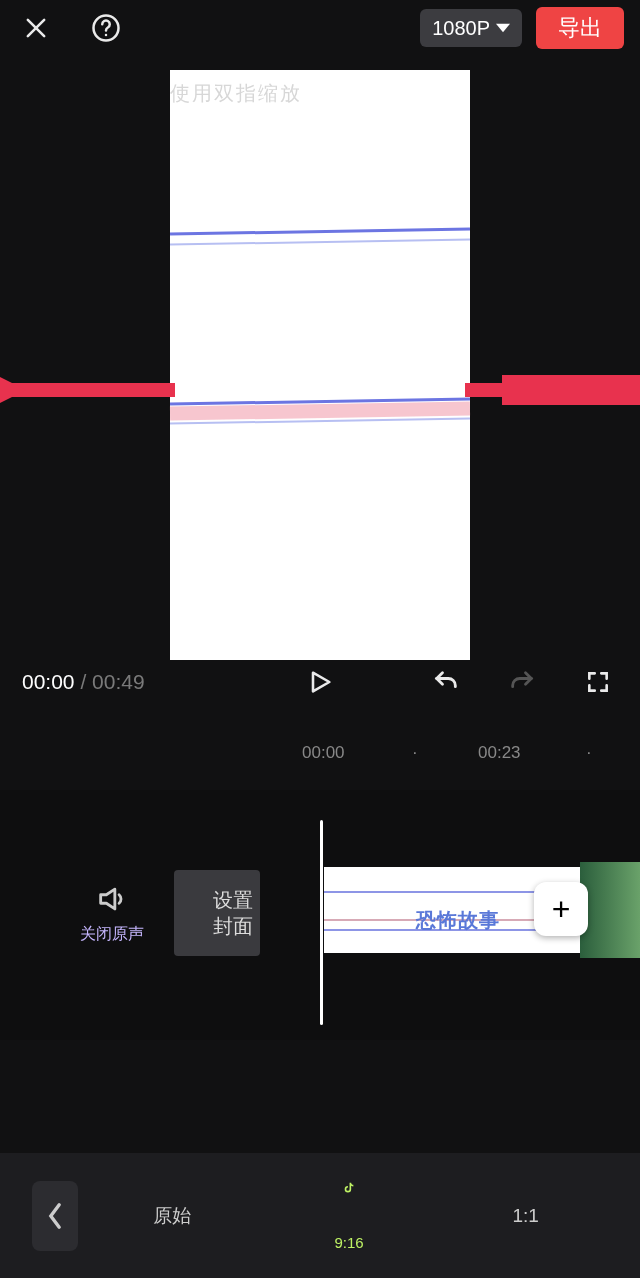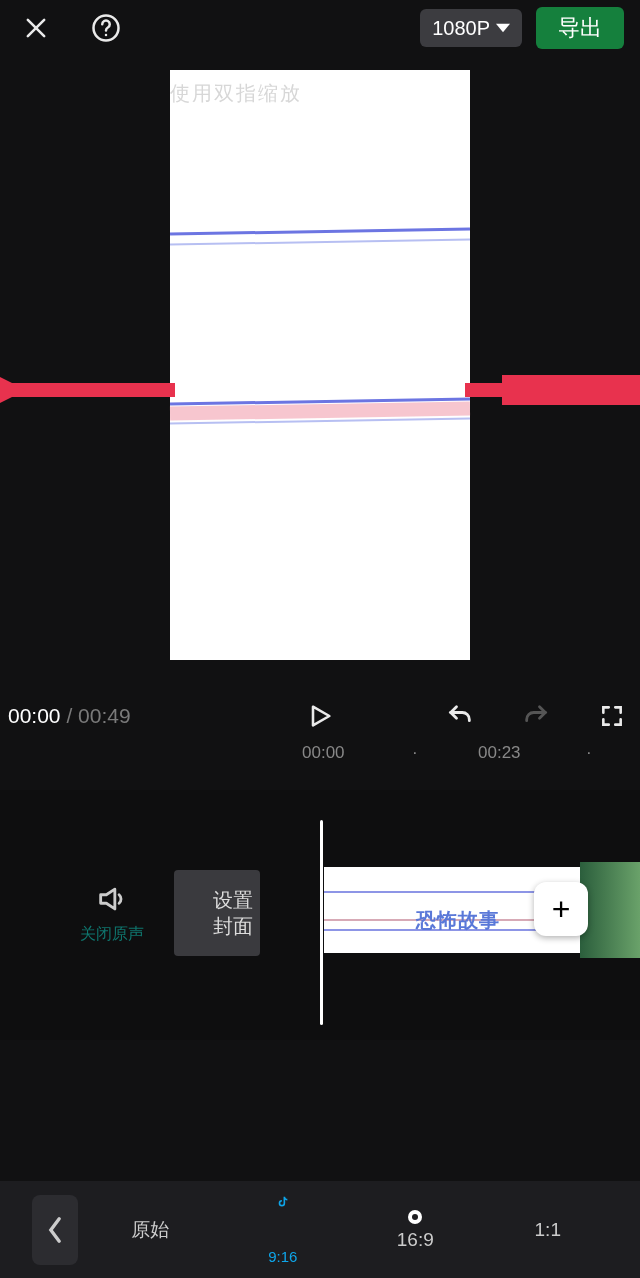--- a/index.html
+++ b/index.html
@@ -4,65 +4,65 @@
 <style>
   * { margin: 0; padding: 0; box-sizing: border-box; font-family: -apple-system, "PingFang SC", sans-serif; }
   html, body { width: 640px; height: 1278px; background: #111112; color: #ccc; overflow: hidden; }
 
   
   .topbar { position: absolute; left: 0; right: 0; top: 0; height: 56px; display: flex; align-items: center; justify-content: space-between; padding: 0 16px; }
   .topbar-left { display: flex; align-items: center; gap: 30px; }
   .icon-btn { width: 40px; height: 40px; display: flex; align-items: center; justify-content: center; color: #eaeaea; cursor: pointer; }
   .topbar-right { display: flex; align-items: center; gap: 14px; }
   .res-btn { background: #3c3c40; border-radius: 6px; height: 38px; padding: 0 12px; display: flex; align-items: center; gap: 6px; color: #fff; font-size: 20px; cursor: pointer; }
-  .export-btn { background: #15803d; border-radius: 6px; height: 42px; padding: 0 22px; display: flex; align-items: center; justify-content: center; color: #fff; font-size: 22px; font-weight: 500; cursor: pointer; }
+  .export-btn { background: #ef4444; border-radius: 6px; height: 42px; padding: 0 22px; display: flex; align-items: center; justify-content: center; color: #fff; font-size: 22px; font-weight: 500; cursor: pointer; }
 
   
   .preview-wrap { position: absolute; left: 0; right: 0; top: 60px; height: 610px; display: flex; align-items: center; justify-content: center; }
   .canvas { position: relative; width: 300px; height: 590px; background: #fff; }
   .canvas .hint { position: absolute; top: 10px; left: 0; right: 0; text-align: left; color: #d7d7d7; font-size: 20px; letter-spacing: 2px; }
   .canvas .stripe { position: absolute; left: 0; right: 0; height: 30px; }
   .stripe .main { position: absolute; left: 0; right: 0; top: 10px; height: 3px; background: #6c75e2; transform: rotate(-1deg); }
   .stripe .sub  { position: absolute; left: 0; right: 0; top: 21px; height: 2px; background: #b7bff2; transform: rotate(-1deg); }
   .stripe.low .pink { position: absolute; left: 0; right: 0; top: 14px; height: 14px; background: rgba(241,160,175,0.6); transform: rotate(-1deg); }
 
   
   .arrow { position: absolute; top: 375px; width: 210px; height: 30px; pointer-events: none; }
   .arrow-left  { left: -30px; }
   .arrow-right { right: -30px; }
 
   
-  .transport { position: absolute; left: 0; right: 0; top: 689px; height: 54px; display: flex; align-items: center; padding: 0 8px; }
+  .transport { position: absolute; left: 0; right: 0; top: 655px; height: 54px; display: flex; align-items: center; padding: 0 22px; }
   .time { font-size: 21px; color: #fff; }
   .time .dur { color: #7a7a7a; }
   .transport .play { position: absolute; left: 50%; transform: translateX(-50%); }
   .transport .right { margin-left: auto; display: flex; align-items: center; gap: 36px; }
 
   
   .ruler { position: absolute; left: 0; right: 0; top: 738px; height: 30px; display: flex; align-items: center; color: #888; font-size: 17px; }
   .ruler > div { position: absolute; }
 
   
   .timeline { position: absolute; left: 0; right: 0; top: 790px; height: 250px; background: #0e0e0f; }
   .playhead { position: absolute; left: 320px; top: 30px; width: 3px; height: 205px; background: #fff; border-radius: 2px; }
   .track-left { position: absolute; left: 80px; top: 80px; display: flex; align-items: center; gap: 30px; }
-  .mute { display: flex; flex-direction: column; align-items: center; gap: 8px; color: #0f766e; font-size: 16px; cursor: pointer; }
+  .mute { display: flex; flex-direction: column; align-items: center; gap: 8px; color: #c4b5fd; font-size: 16px; cursor: pointer; }
   .cover-btn { width: 86px; height: 86px; background: #3a3a3e; border-radius: 4px; display: flex; align-items: center; justify-content: center; color: #ddd; font-size: 20px; text-align: center; line-height: 1.3; cursor: pointer; padding-left: 32px; }
 
   .clip { position: absolute; left: 324px; top: 77px; width: 316px; height: 86px; background: #fff; display: flex; align-items: center; }
   .clip .band { position: absolute; left: 0; right: 0; height: 2px; background: #8d95e6; }
   .clip .txt { position: absolute; left: 92px; top: 40px; color: #5a78d8; font-size: 20px; font-weight: 600; letter-spacing: 1px; }
   .clip-end { position: absolute; right: 0; top: 72px; width: 60px; height: 96px; background: linear-gradient(90deg,#2b5e3c,#6aa26a); }
   .add-btn { position: absolute; right: 52px; top: 92px; width: 54px; height: 54px; background: #fff; border-radius: 12px; display: flex; align-items: center; justify-content: center; color: #000; font-size: 32px; cursor: pointer; box-shadow: 0 2px 6px rgba(0,0,0,0.3); }
 
   
-  .ratio-bar { position: absolute; left: 0; right: 0; bottom: 0; height: 97px; background: #1d1d20; display: flex; align-items: center; padding: 0 32px; gap: 12px; }
+  .ratio-bar { position: absolute; left: 0; right: 0; bottom: 0; height: 125px; background: #1d1d20; display: flex; align-items: center; padding: 0 32px; gap: 12px; }
   .ratio-back { width: 46px; height: 70px; display: flex; align-items: center; justify-content: center; background: #2c2c30; border-radius: 8px; cursor: pointer; color: #ccc; }
   .ratio-item { flex: 1; height: 70px; display: flex; flex-direction: column; align-items: center; justify-content: center; gap: 4px; color: #ccc; font-size: 19px; cursor: pointer; border-radius: 8px; }
-  .ratio-item.active { color: #0ea5e9; gap: 40px; }
+  .ratio-item.active { color: #bef264; gap: 40px; }
   .ratio-item .mini { font-size: 15px; }
 </style>
 </head>
 <body>
 
 <div class="topbar">
   <div class="topbar-left">
     <div class="icon-btn">
       <svg width="28" height="28" viewBox="0 0 24 24" fill="none" stroke="currentColor" stroke-width="2.2" stroke-linecap="round">
           <line x1="5" y1="5" x2="19" y2="19"></line>
@@ -198,22 +198,15 @@
   <div class="ratio-item">
     <span>原始</span>
   </div>
   <div class="ratio-item active">
     <svg width="20" height="20" viewBox="0 0 24 24" fill="currentColor">
         <path d="M16 3c0 2.2 1.8 4 4 4v3c-1.5 0-2.9-.5-4-1.3V15a6 6 0 1 1-6-6v3a3 3 0 1 0 3 3V3h3z"></path>
       </svg>
     <span class="mini">9:16</span>
   </div>
   <div class="ratio-item">
-    <svg width="16" height="16" viewBox="0 0 16 16">
-        <circle cx="8" cy="8" r="7" fill="#fff"></circle>
-        <circle cx="8" cy="8" r="3" fill="#1d1d20"></circle>
-      </svg>
-    <span>16:9</span>
-  </div>
-  <div class="ratio-item">
     <span>1:1</span>
   </div>
 </div>
 
 </body></html>

